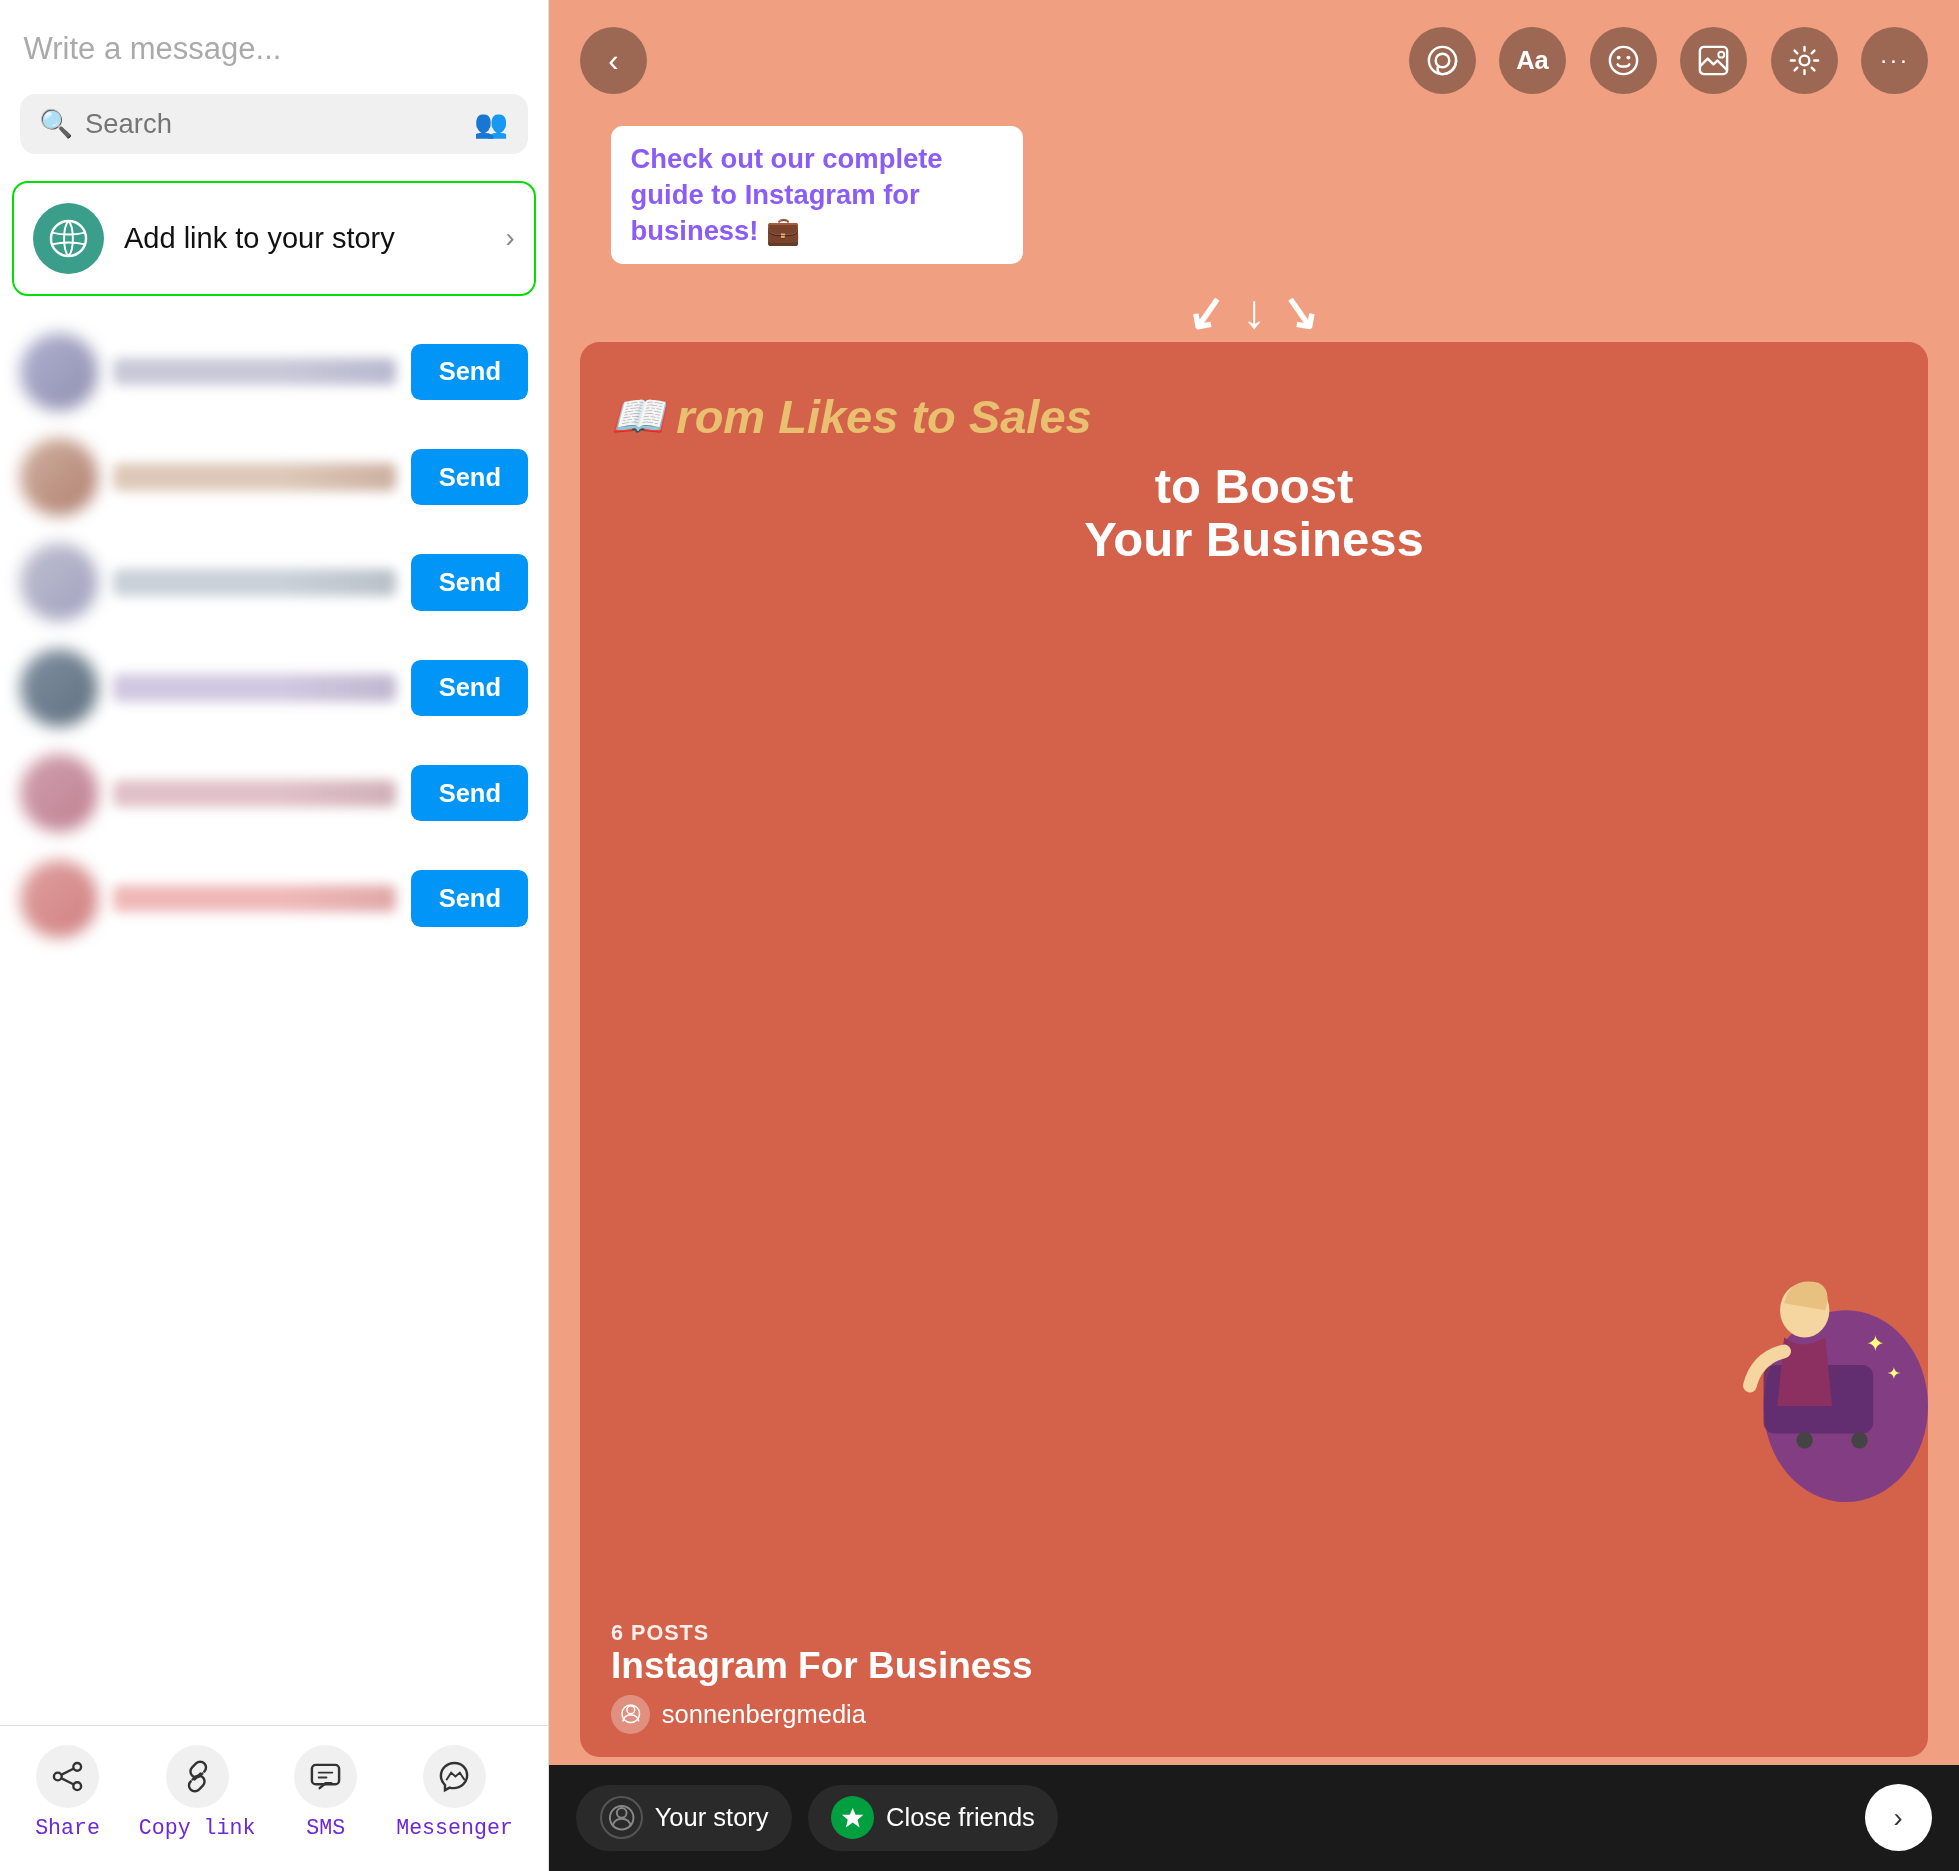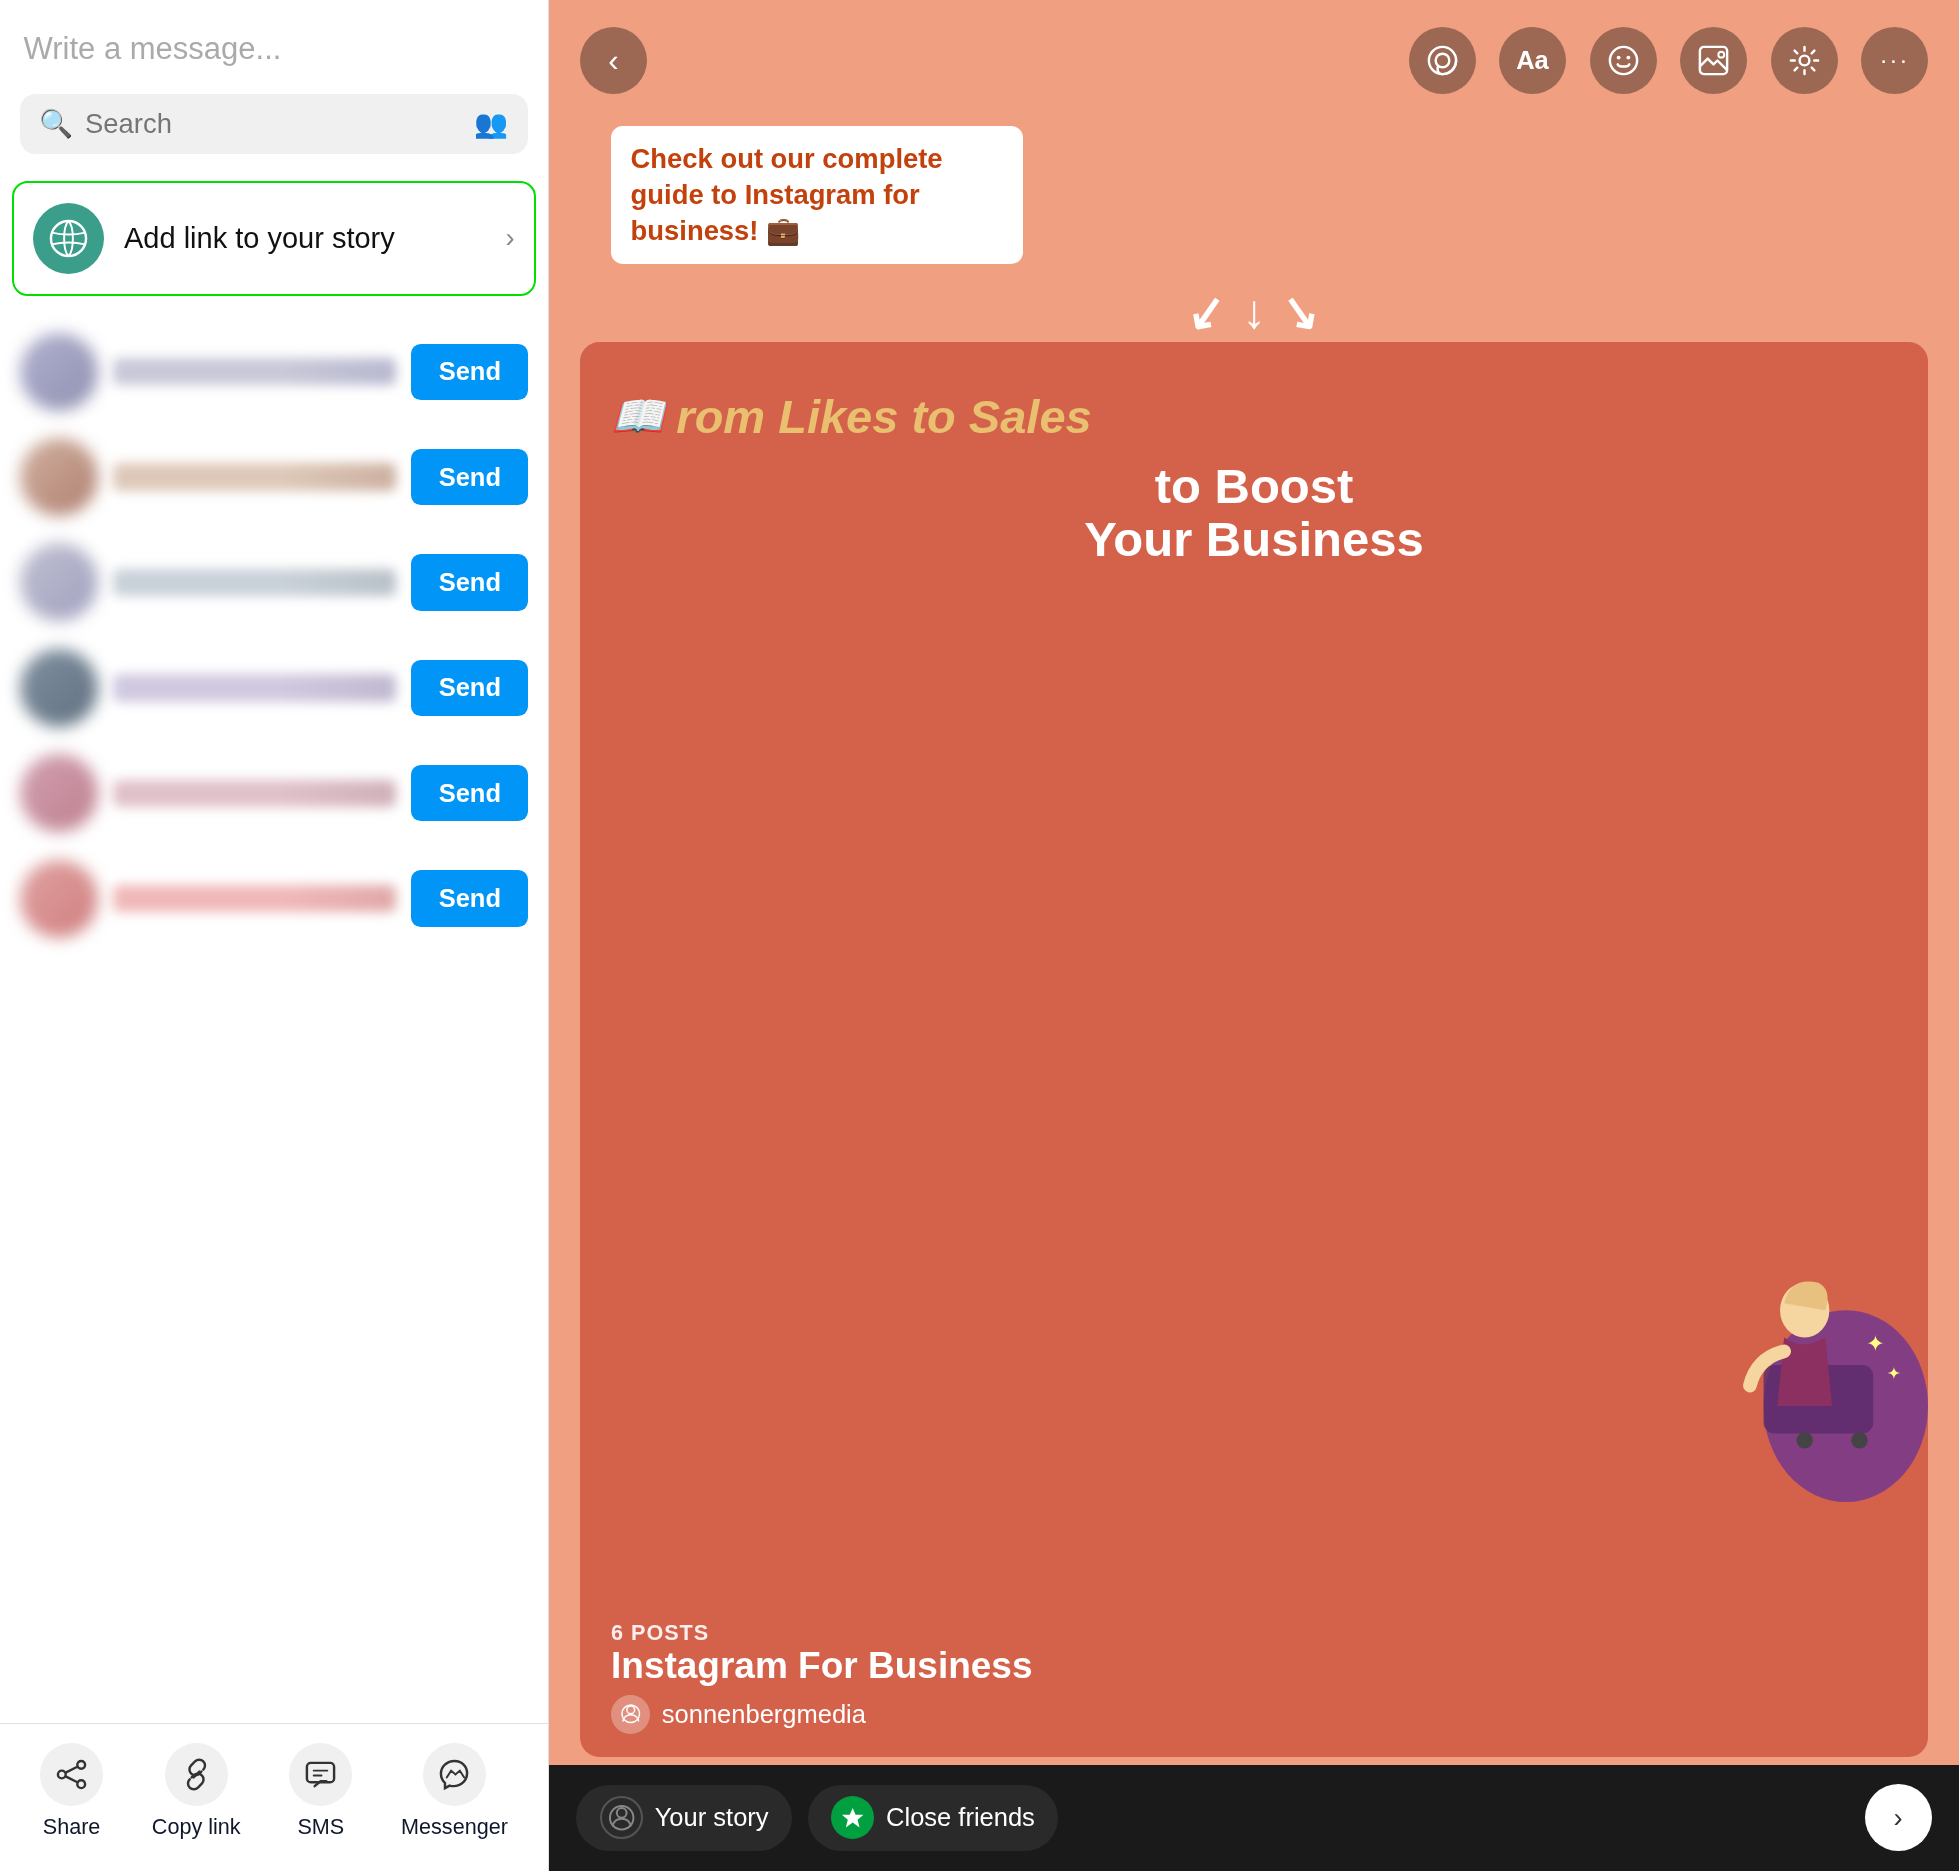--- a/index.html
+++ b/index.html
@@ -147,21 +147,22 @@
       height: 63px;
       border-radius: 50%;
       background: #f0f0f0;
       display: flex;
       align-items: center;
       justify-content: center;
       font-size: 29px;
     }
     .bottom-action-label {
       font-size: 21.6px;
-      color: #0f172a;
+      color: #6d28d9;
+      font-family: Liberation Mono, monospace;
     }
 
     
     .right-panel {
       flex: 1;
       background: #f0a080;
       display: flex;
       flex-direction: column;
       position: relative;
       overflow: hidden;
@@ -196,21 +197,21 @@
       background: white;
       border-radius: 11.8px;
       padding: 15.7px 19.6px;
       display: inline-block;
       align-self: flex-start;
       max-width: 412px;
     }
     .story-text-card p {
       font-size: 27.4px;
       font-weight: 700;
-      color: #c2410c;
+      color: #8b5cf6;
       line-height: 1.3;
     }
 
     
     .arrows-container {
       display: flex;
       justify-content: center;
       gap: 15.7px;
       margin-top: 7.8px;
     }

